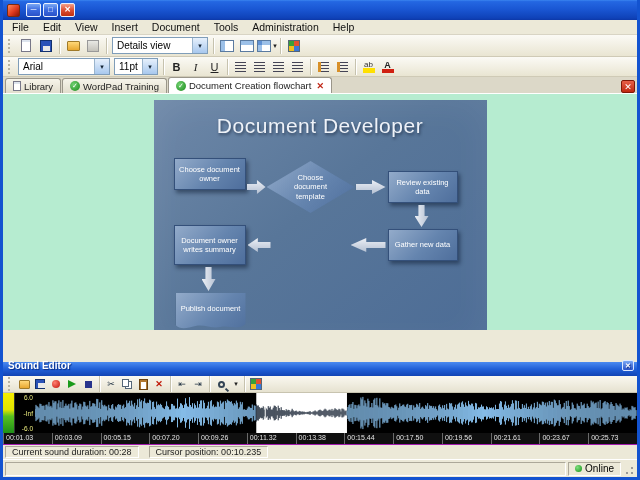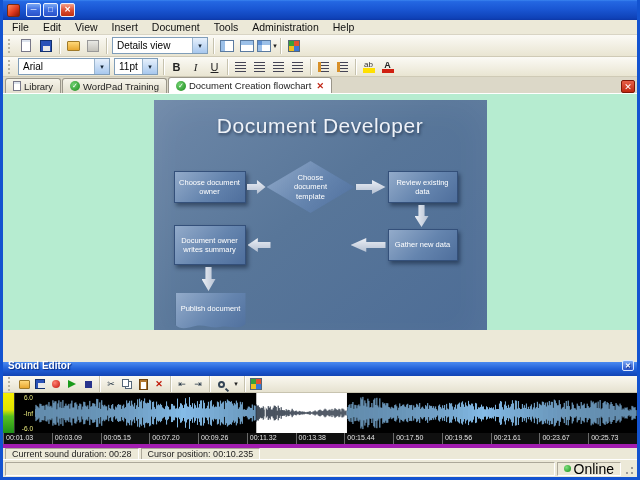--- a/index.html
+++ b/index.html
@@ -77,21 +77,21 @@
   .fc-title { text-align:center; padding-top:14px; font-size:21px; color:#eef2f8; text-shadow:1px 2px 3px rgba(10,20,40,.55); letter-spacing:.5px; }
   .node { position:absolute; display:flex; align-items:center; justify-content:center; text-align:center;
     color:#fff; font-size:7.5px; line-height:1.25; padding:2px 4px;
     background:linear-gradient(135deg,#93abca 0%,#6484ae 55%,#4e6e9c 100%);
     border:1px solid #34507a; box-shadow:2px 3px 4px rgba(5,15,35,.45); }
   .node.diamond { clip-path:polygon(50% 0,100% 50%,50% 100%,0 50%); border:none; box-shadow:none;
     filter:drop-shadow(2px 3px 3px rgba(5,15,35,.45)); padding:2px 14px; }
   .node.doc { border:none; box-shadow:none; filter:drop-shadow(2px 3px 3px rgba(5,15,35,.45));
     clip-path:path("M0 0 L70 0 L70 31 C62 38 54 32 45 34 C36 36 29 31 20 33 C12 35 5 37 0 32 Z");
     padding-bottom:10px; }
-  .n1{left:20px;top:71px;width:72px;height:32px}
+  .n1{left:20px;top:58px;width:72px;height:32px}
   .n2{left:113px;top:61px;width:88px;height:52px}
   .n3{left:234px;top:71px;width:70px;height:32px}
   .n4{left:20px;top:125px;width:72px;height:40px}
   .n5{left:119px;top:123px;width:76px;height:44px}
   .n6{left:234px;top:129px;width:70px;height:32px}
   .n7{left:22px;top:193px;width:70px;height:40px}
   .arrow { position:absolute; background:linear-gradient(180deg,#eceff5,#b4c0d2); filter:drop-shadow(1px 2px 2px rgba(5,15,35,.4)); }
   .arrow.right { clip-path:polygon(0 28%,55% 28%,55% 0,100% 50%,55% 100%,55% 72%,0 72%); }
   .arrow.left  { clip-path:polygon(100% 28%,45% 28%,45% 0,0 50%,45% 100%,45% 72%,100% 72%); }
   .arrow.down  { clip-path:polygon(28% 0,72% 0,72% 50%,100% 50%,50% 100%,0 50%,28% 50%);
@@ -125,28 +125,28 @@
   .se-waverow { height:40px; flex:0 0 40px; display:flex; background:#000; }
   .se-meter { width:12px; flex:0 0 12px; background:linear-gradient(180deg,#f8ee00 0%,#e0e400 42%,#58c020 58%,#1e9018 100%); border-right:1px solid #333; }
   .se-scale { width:20px; flex:0 0 20px; display:flex; flex-direction:column; justify-content:space-between;
     font-size:6.5px; color:#f0f080; text-align:right; padding:1px 2px; background:#000; }
   .se-wave { flex:1; }
 
   .se-timeline { height:11px; flex:0 0 11px; display:flex; background:#101010; color:#e4e4e4; font-size:7px; overflow:hidden; }
   .se-timeline span { flex:1; border-left:1px solid #6a6a6a; padding:1px 0 0 2px; white-space:nowrap; }
 
   .se-status { height:15px; flex:0 0 15px; display:flex; align-items:center; background:#ece9d8; font-size:9px; color:#222;
-    border-top:4px solid #a21caf; padding:0 2px; gap:2px; }
+    border-top:1px solid #a21caf; padding:0 2px; gap:10px; }
   .se-status .pane { height:12px; display:flex; align-items:center; padding:0 6px;
     border:1px solid; border-color:#aca899 #fff #fff #aca899; }
 
   
   .statusbar { height:18px; flex:0 0 18px; display:flex; align-items:center; background:#ece9d8; border-top:1px solid #fff; padding:1px 2px; gap:2px; }
   .statusbar .fill { flex:1; height:14px; border:1px solid; border-color:#aca899 #fff #fff #aca899; }
-  .online { height:14px; display:flex; align-items:center; gap:3px; padding:0 6px; font-size:14px;
+  .online { height:14px; display:flex; align-items:center; gap:3px; padding:0 6px; font-size:10px;
     border:1px solid; border-color:#aca899 #fff #fff #aca899; }
   .online .dot { width:7px; height:7px; border-radius:50%; background:radial-gradient(circle at 35% 35%,#7fe07f,#159015); }
   .gripcorner { width:12px; height:14px;
     background:radial-gradient(circle 1.2px at 9px 11px,#999 95%,transparent), radial-gradient(circle 1.2px at 9px 6px,#999 95%,transparent),
                radial-gradient(circle 1.2px at 4px 11px,#999 95%,transparent); }
 </style>
 </head>
 <body>
 
 <div class="window">

